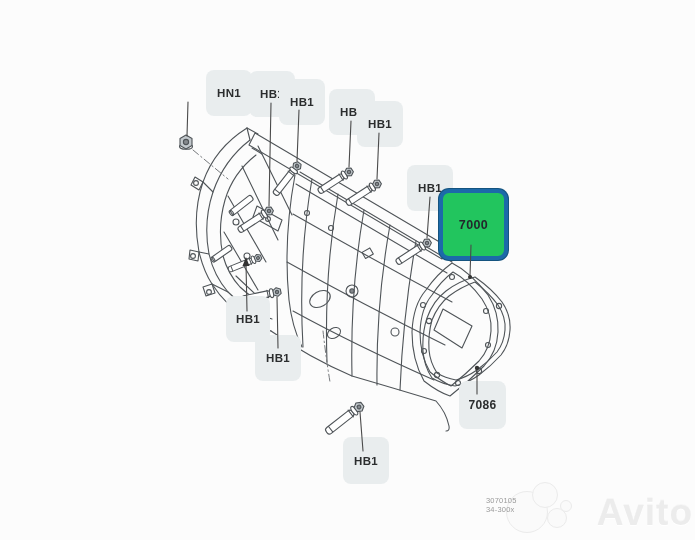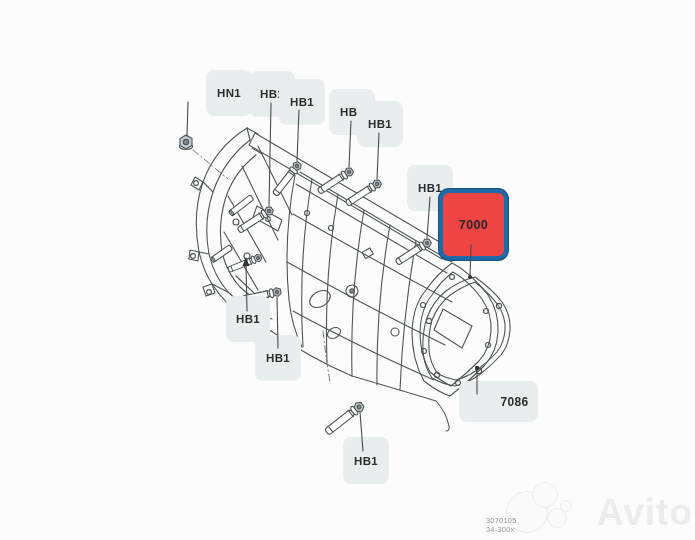--- a/index.html
+++ b/index.html
@@ -8,37 +8,37 @@
   #diagram,#leaders{position:absolute;left:0;top:0;}
   #leaders{z-index:5;pointer-events:none;}
   .chip{
     position:absolute;z-index:3;
     background:#e9edee;border-radius:8px;
     display:flex;align-items:center;justify-content:center;
     font-weight:bold;font-size:11.5px;color:#2b2d2e;letter-spacing:.3px;
   }
   .blue-box{
     position:absolute;z-index:3;
-    background:#ef4444;border:4px solid #1c6aa9;border-radius:10px;
+    background:#22c55e;border:4px solid #1c6aa9;border-radius:10px;
     box-shadow:0 0 0 1px #14537f;
     display:flex;align-items:center;justify-content:center;
     font-weight:bold;font-size:12.5px;color:#23282c;letter-spacing:.4px;
   }
   .part-code-box{font-weight:bold;font-size:12px;color:#2b2d2e;}
   #watermark{
     position:absolute;z-index:2;right:0;bottom:0;width:160px;height:70px;
   }
   #watermark .wm-text{
     position:absolute;right:2px;bottom:6px;
     font-weight:bold;font-size:37px;color:#ececec;
     text-shadow:0 1px 0 #ffffff,0 -1px 0 #f6f6f6;letter-spacing:1px;
   }
   .wm-circle{position:absolute;border-radius:50%;background:#fafafa;border:1.5px solid #ebebeb;}
   #footer-code{
-    position:absolute;z-index:2;left:486px;top:516px;
+    position:absolute;z-index:2;left:486px;top:496px;
     font-size:7.5px;line-height:9px;color:#9a9a9a;letter-spacing:.2px;
     font-family:"Liberation Sans",sans-serif;
   }
 </style>
 </head>
 <body>
 
 <div id="stage">
 
   <svg id="diagram" width="695" height="540" viewBox="0 0 695 540">
@@ -189,21 +189,21 @@
   </div>
   <div class="chip" style="left:226px;top:296px;width:44px;height:46px;">
     <span>HB1</span>
   </div>
   <div class="chip" style="left:255px;top:335px;width:46px;height:46px;">
     <span>HB1</span>
   </div>
   <div class="chip" style="left:343px;top:437px;width:46px;height:47px;">
     <span>HB1</span>
   </div>
-  <div class="chip part-code-box" style="left:459px;top:381px;width:47px;height:41px;padding-left:32px;">
+  <div class="chip part-code-box" style="left:459px;top:381px;width:47px;height:48px;">
     <span>7086</span>
   </div>
 
   <div class="blue-box" style="left:439px;top:189px;width:61px;height:63px;">
     <span>7000</span>
   </div>
 
   <svg id="leaders" width="695" height="540" viewBox="0 0 695 540">
     <g stroke="#4a4a4a" stroke-width="1.1" fill="none" stroke-linecap="round">
       <path d="M188,102 L187,136"></path>

